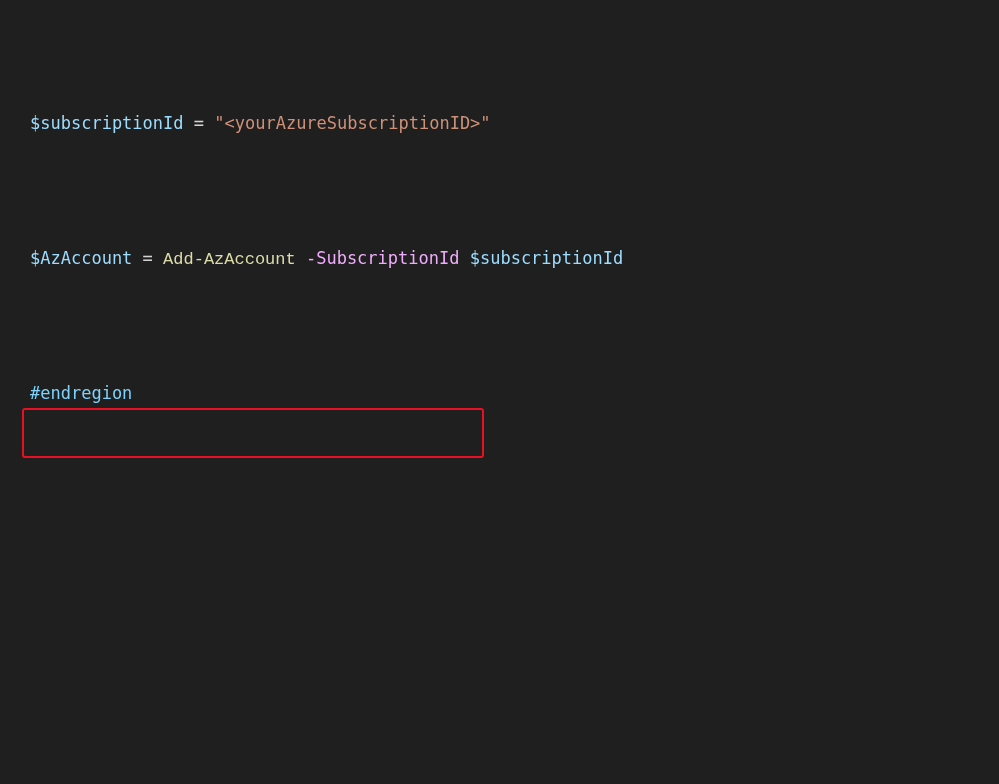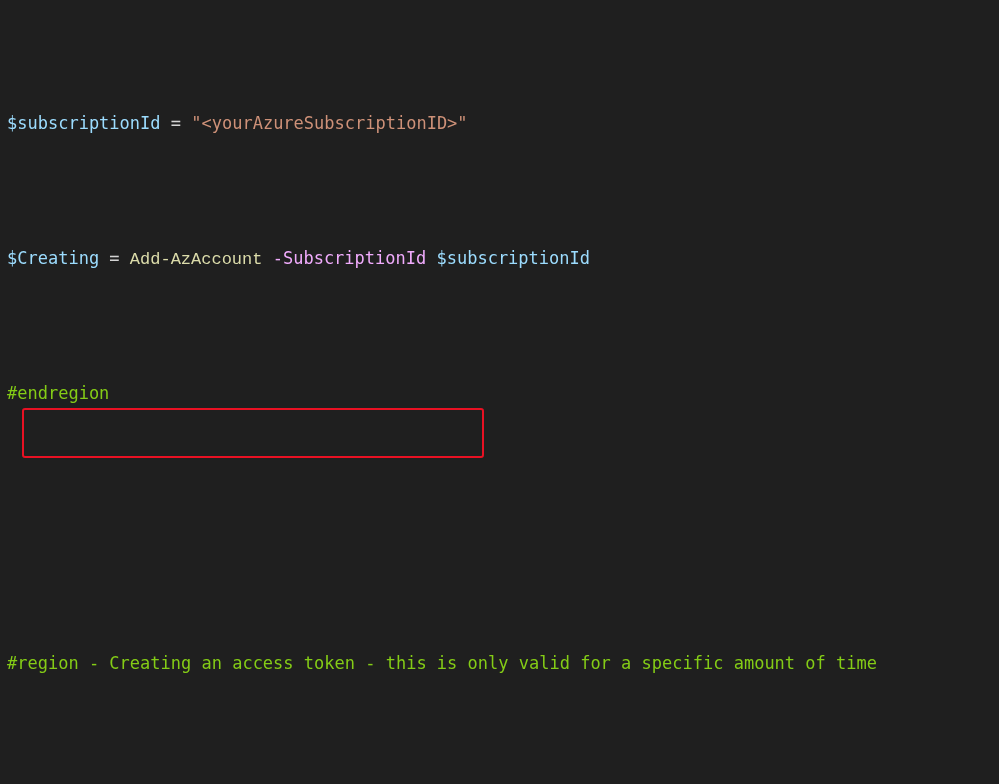--- a/index.html
+++ b/index.html
@@ -28,30 +28,30 @@
     white-space: pre;
     font-size: 17px;
     line-height: 27px;
     letter-spacing: 0px;
     color: #d4d4d4;
   }
 
   .line {
     position: relative;
     height: 27px;
-    padding-left: 7px;
+    padding-left: 30px;
     white-space: pre;
     font-size: 17px;
     line-height: 27px;
   }
 
   
   .var      { color: #9CDCFE; }
   .str      { color: #CE9178; }
-  .cmt      { color: #84cc16; }
+  .cmt      { color: #7dd3fc; }
   .cmdlet   { color: #DCDCAA; font-family: Liberation Mono, monospace; }
   .plain    { color: #f0abfc; }
   .op       { color: #D4D4D4; }
 
   
   #annotation-box {
     position: absolute;
     border: 2px solid #e81123;
     border-radius: 3px;
     pointer-events: none;
@@ -61,30 +61,29 @@
 <body>
 
 <div id="editor" style="background: rgb(31, 31, 31); color: rgb(212, 212, 212);">
 
   <div class="code-area">
 
     
     <div class="line"><span class="var">$subscriptionId</span><span class="op"> = </span><span class="str">"&lt;yourAzureSubscriptionID&gt;"</span></div>
 
     
-    <div class="line"><span class="var">$Creating</span><span class="op"> = </span><span class="cmdlet">Add-AzAccount</span><span class="plain"> -SubscriptionId </span><span class="var">$subscriptionId</span></div>
+    <div class="line"><span class="var">$AzAccount</span><span class="op"> = </span><span class="cmdlet">Add-AzAccount</span><span class="plain"> -SubscriptionId </span><span class="var">$subscriptionId</span></div>
 
     
     <div class="line"><span class="cmt">#endregion</span></div>
 
     
     <div class="line"> </div>
 
     
-    <div class="line"><span class="cmt">#region - Creating an access token - this is only valid for a specific amount of time</span></div>
 
     
     
 
     
     
 
     
     
 

